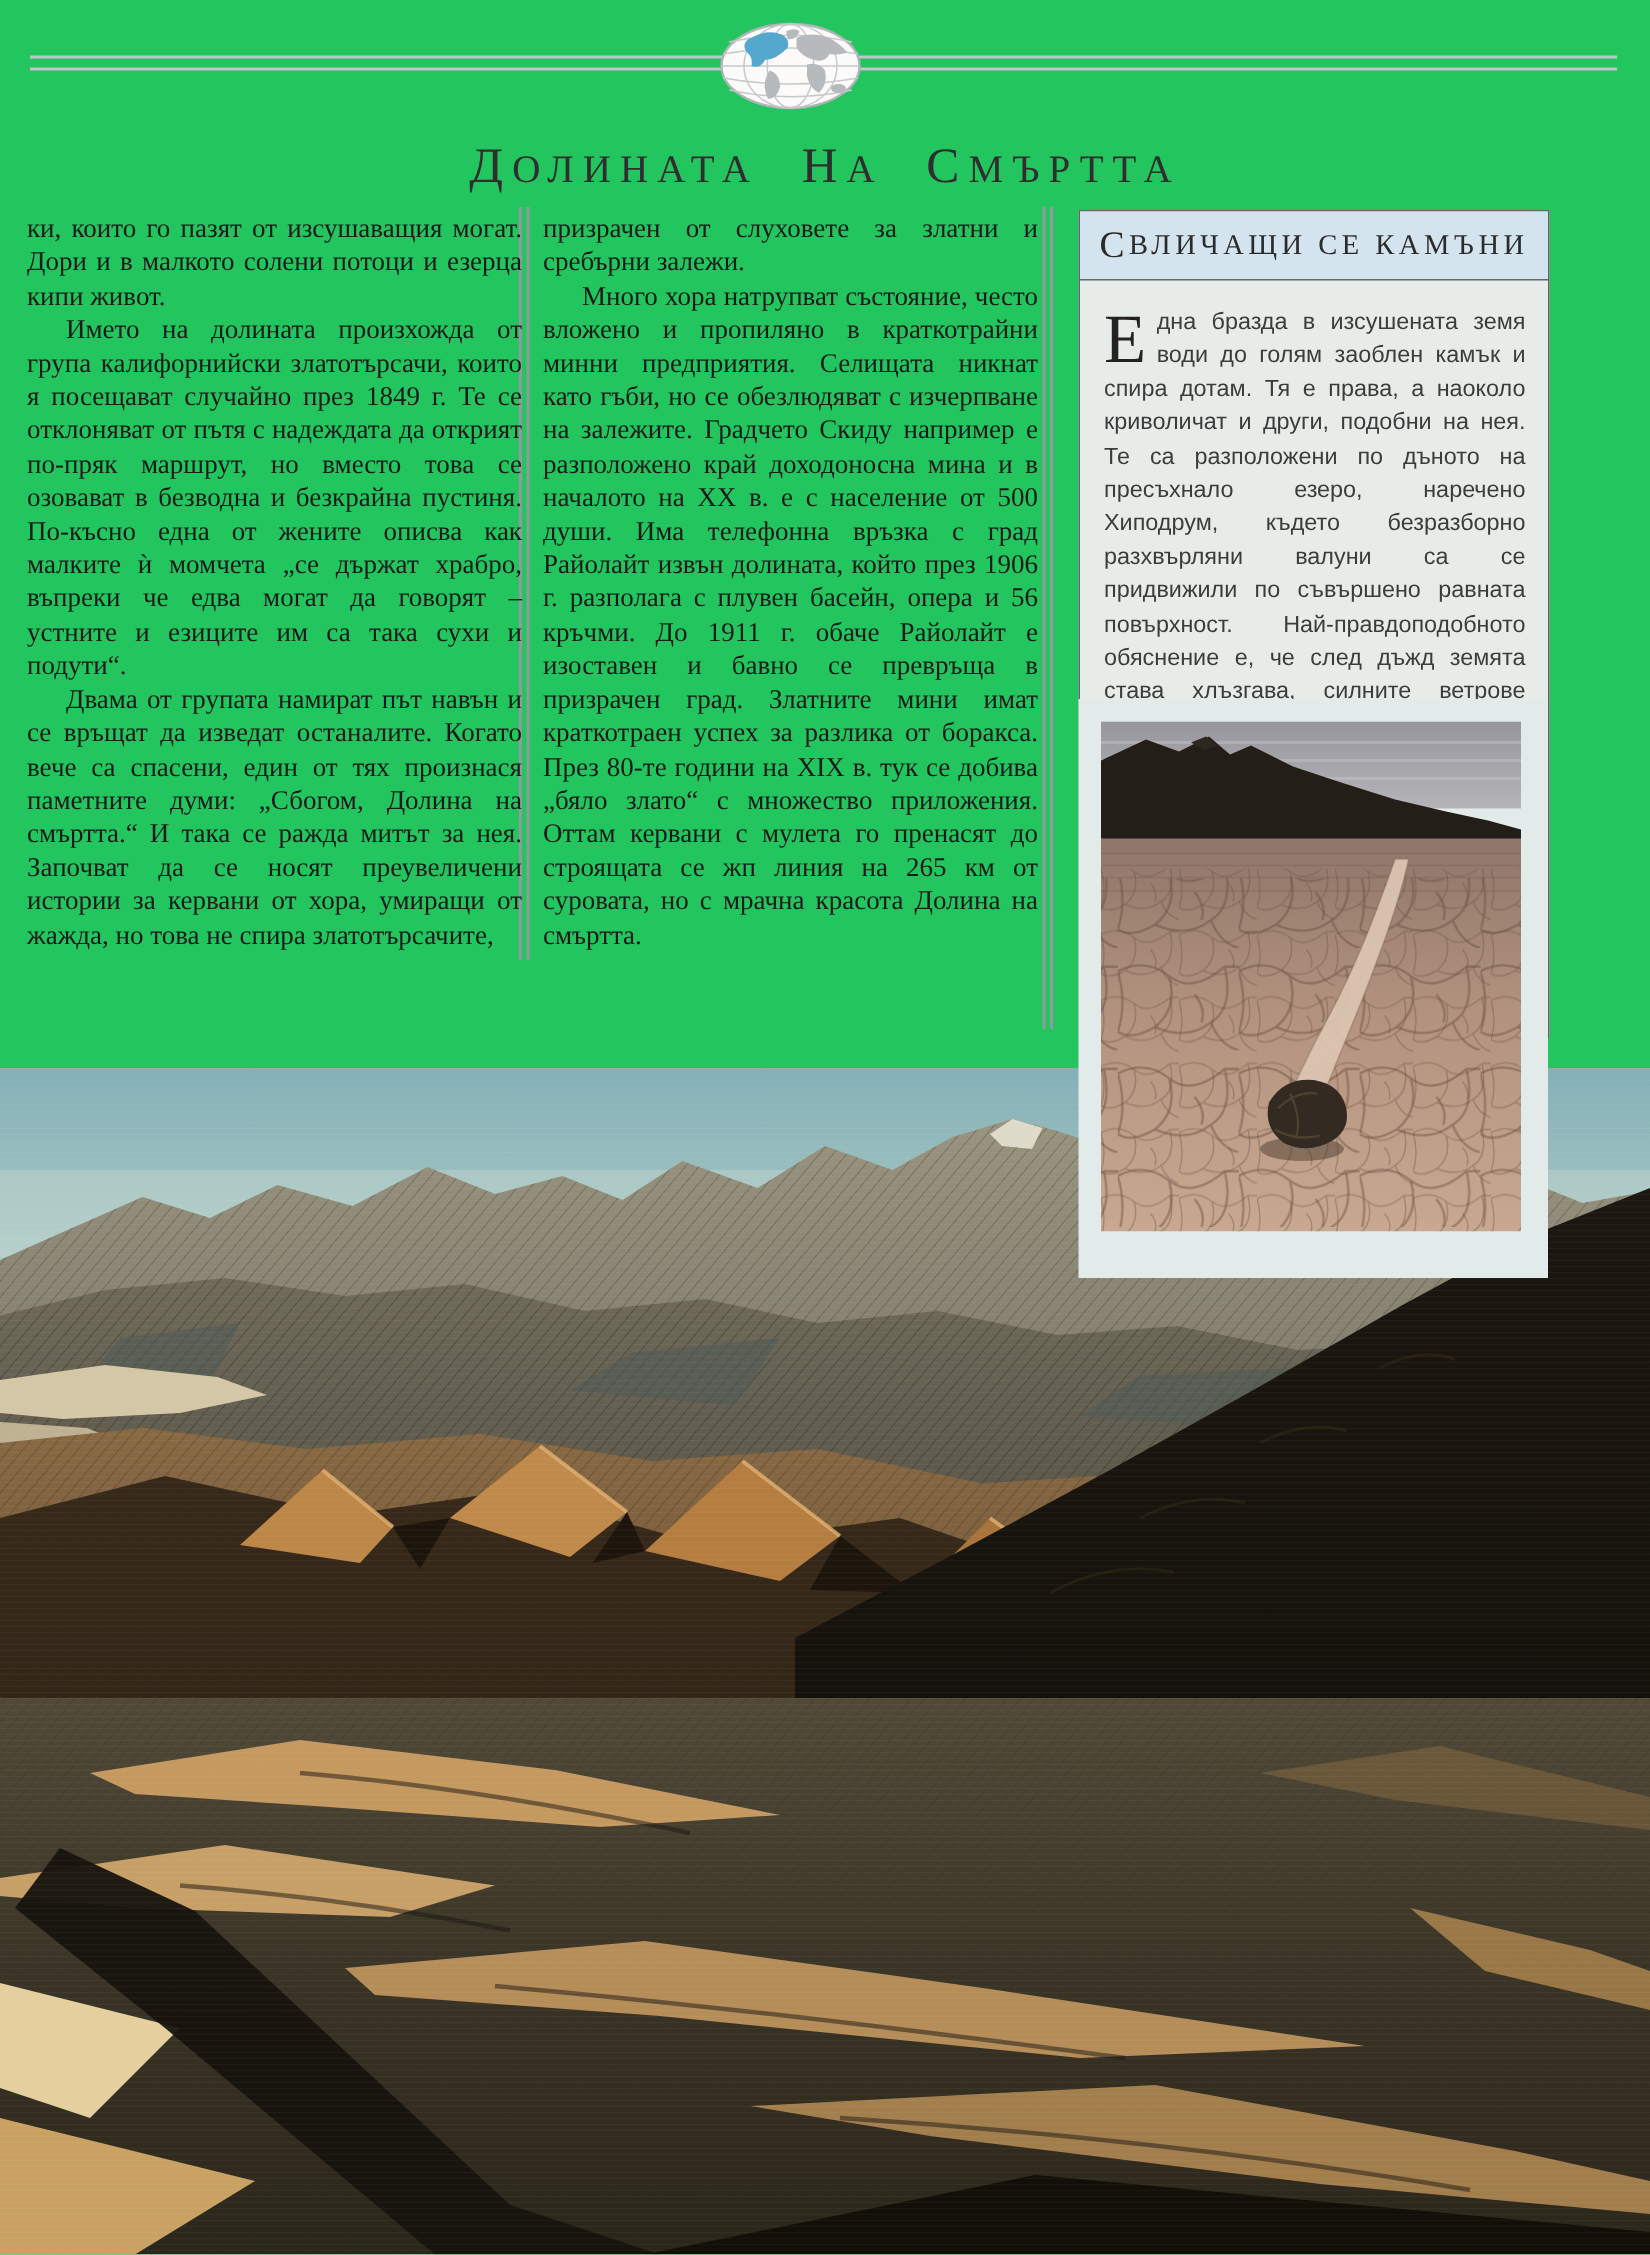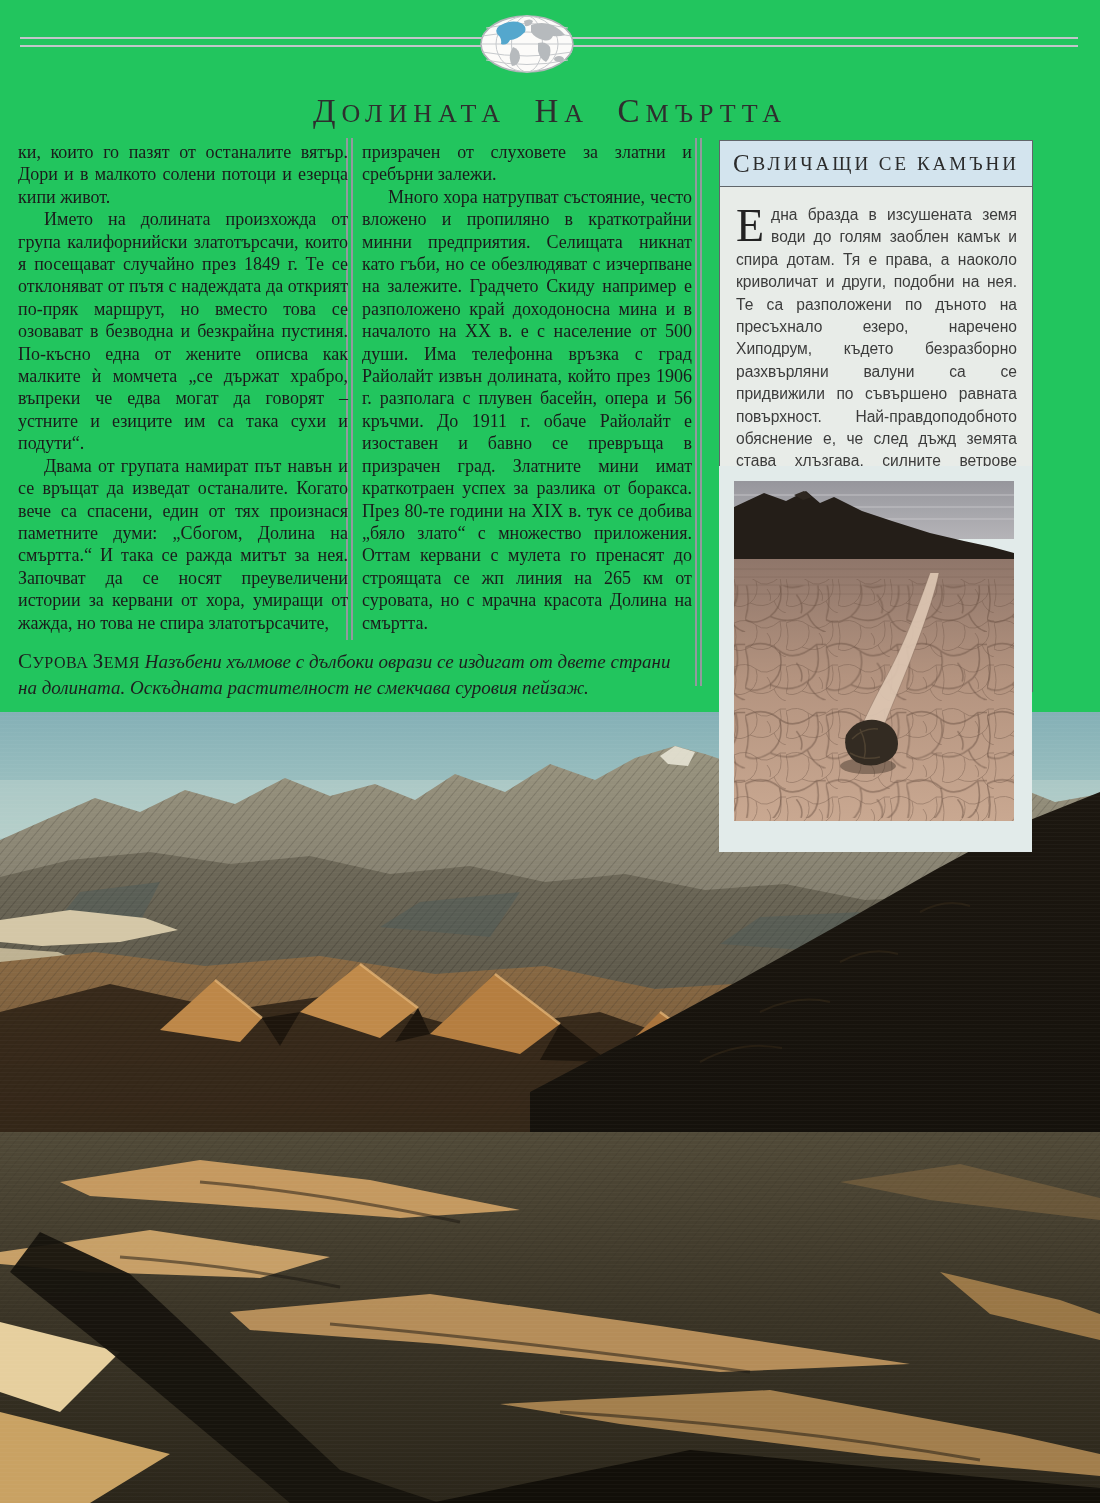--- a/index.html
+++ b/index.html
@@ -66,33 +66,29 @@
   </svg>
 
   <h1 class="title"><span><span class="ti">Д</span><span>ОЛИНАТА</span></span> <span><span class="ti">Н</span><span>А</span></span> <span><span class="ti">С</span><span>МЪРТТА</span></span></h1>
 
   <div class="vrule vr1a"></div>
   <div class="vrule vr1b"></div>
   <div class="vrule vr2a"></div>
   <div class="vrule vr2b"></div>
 
   <div class="col col1">
-    <p>ки, които го пазят от останалите вятър. Дори и в малкото солени потоци и езерца кипи живот.</p>
+    <p>ки, които го пазят от изсушаващия могат. Дори и в малкото солени потоци и езерца кипи живот.</p>
     <p class="ind">Името на долината произхожда от група калифорнийски златотърсачи, които я посещават случайно през 1849 г. Те се отклоняват от пътя с надеждата да открият по-пряк маршрут, но вместо това се озовават в безводна и безкрайна пустиня. По-късно една от жените описва как малките ѝ момчета „се държат храбро, въпреки че едва могат да говорят – устните и езиците им са така сухи и подути“.</p>
     <p class="ind">Двама от групата намират път навън и се връщат да изведат останалите. Когато вече са спасени, един от тях произнася паметните думи: „Сбогом, Долина на смъртта.“ И така се ражда митът за нея. Започват да се носят преувеличени истории за кервани от хора, умиращи от жажда, но това не спира златотърсачите,</p>
   </div>
   <div class="col col2">
     <p>призрачен от слуховете за златни и сребърни залежи.</p>
     <p class="ind">Много хора натрупват състояние, често вложено и пропиляно в краткотрайни минни предприятия. Селищата никнат като гъби, но се обезлюдяват с изчерпване на залежите. Градчето Скиду например е разположено край доходоносна мина и в началото на ХХ в. е с население от 500 души. Има телефонна връзка с град Райолайт извън долината, който през 1906 г. разполага с плувен басейн, опера и 56 кръчми. До 1911 г. обаче Райолайт е изоставен и бавно се превръща в призрачен град. Златните мини имат краткотраен успех за разлика от боракса. През 80-те години на XIX в. тук се добива „бяло злато“ с множество приложения. Оттам кервани с мулета го пренасят до строящата се жп линия на 265 км от суровата, но с мрачна красота Долина на смъртта.</p>
   </div>
 
-  <div class="caption">
-    <span class="cap-label"><span class="ci">С</span><span>УРОВА</span> <span class="ci">З</span><span>ЕМЯ</span></span>
-    <span class="cap-text">Назъбени хълмове с дълбоки оврази се издигат от двете страни на долината. Оскъдната растителност не смекчава суровия пейзаж.</span>
-  </div>
 
   <aside class="sidebox">
     <div class="sidebar-title">
         <span class="si">С</span>
         <span>ВЛИЧАЩИ СЕ КАМЪНИ</span>
       </div>
     <div class="sidebar-body">
       <span class="dropcap">Е</span><span>дна бразда в изсушената земя води до голям заоблен камък и спира дотам. Тя е права, а наоколо криволичат и други, подобни на нея. Те са разположени по дъното на пресъхнало езеро, наречено Хиподрум, където безразборно разхвърляни валуни са се придвижили по съвършено равната повърхност. Най-правдоподобното обяснение е, че след дъжд земята става хлъзгава, силните ветрове избутват камъните и те се движат, оставяйки след себе си бразди.</span>
     </div>
   </aside>

